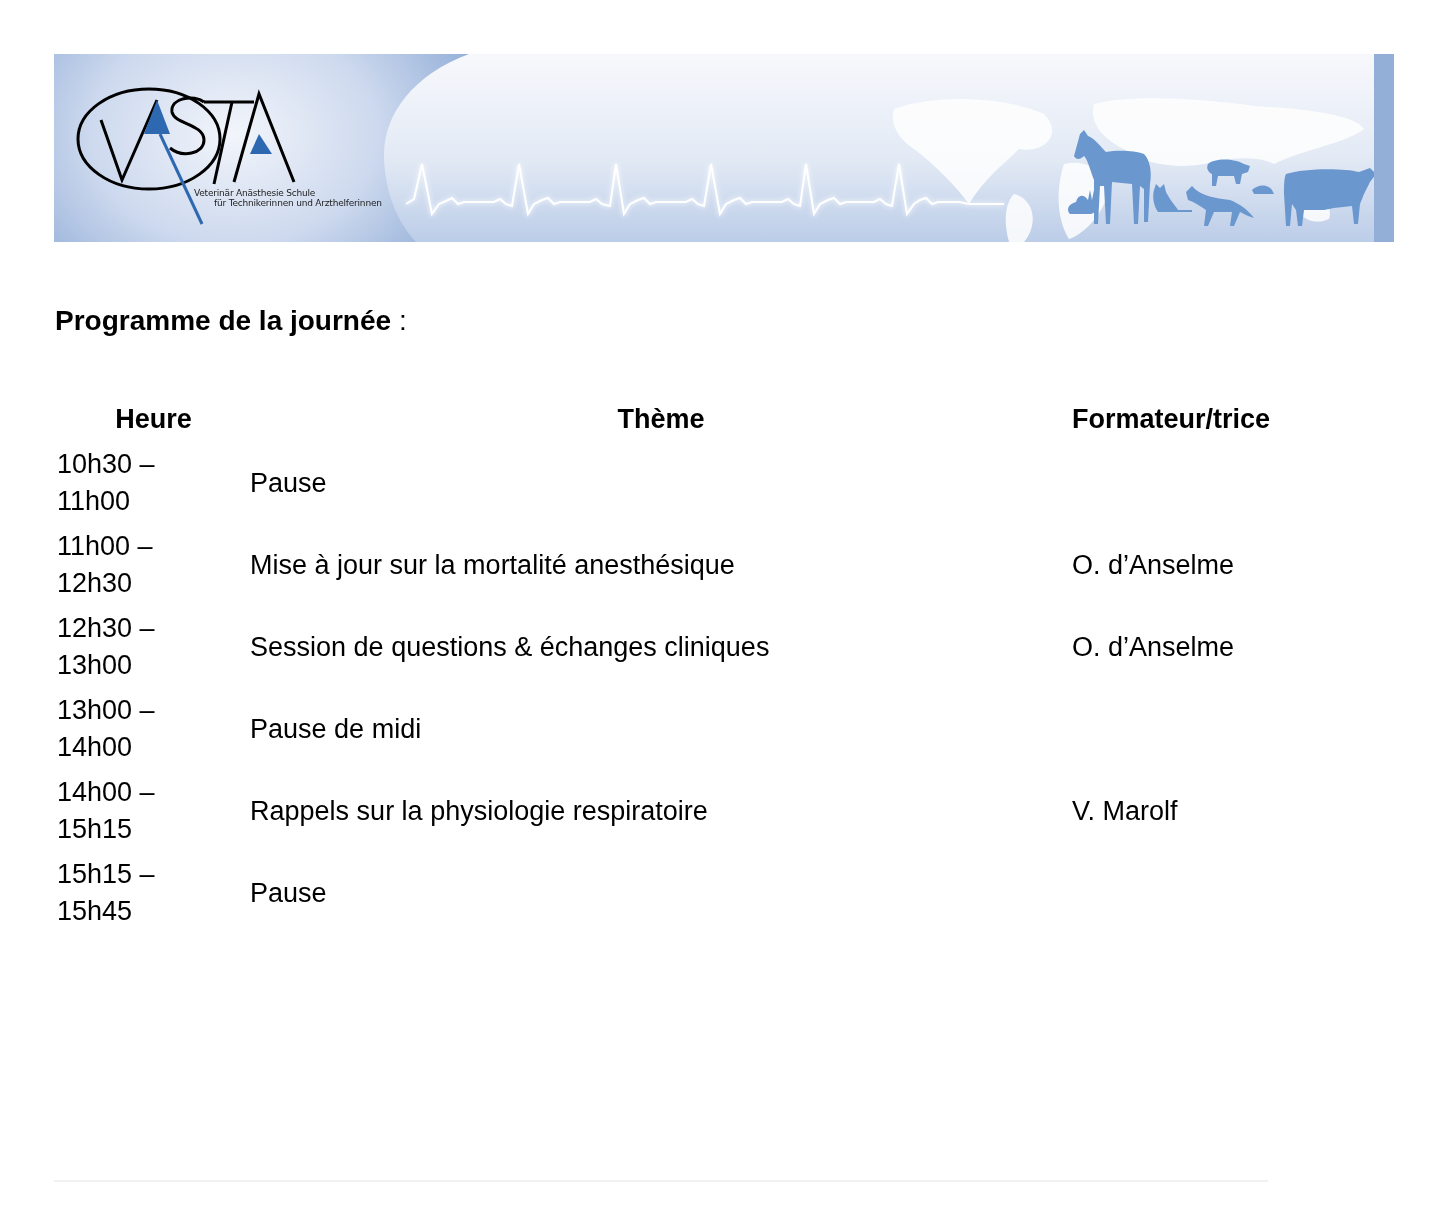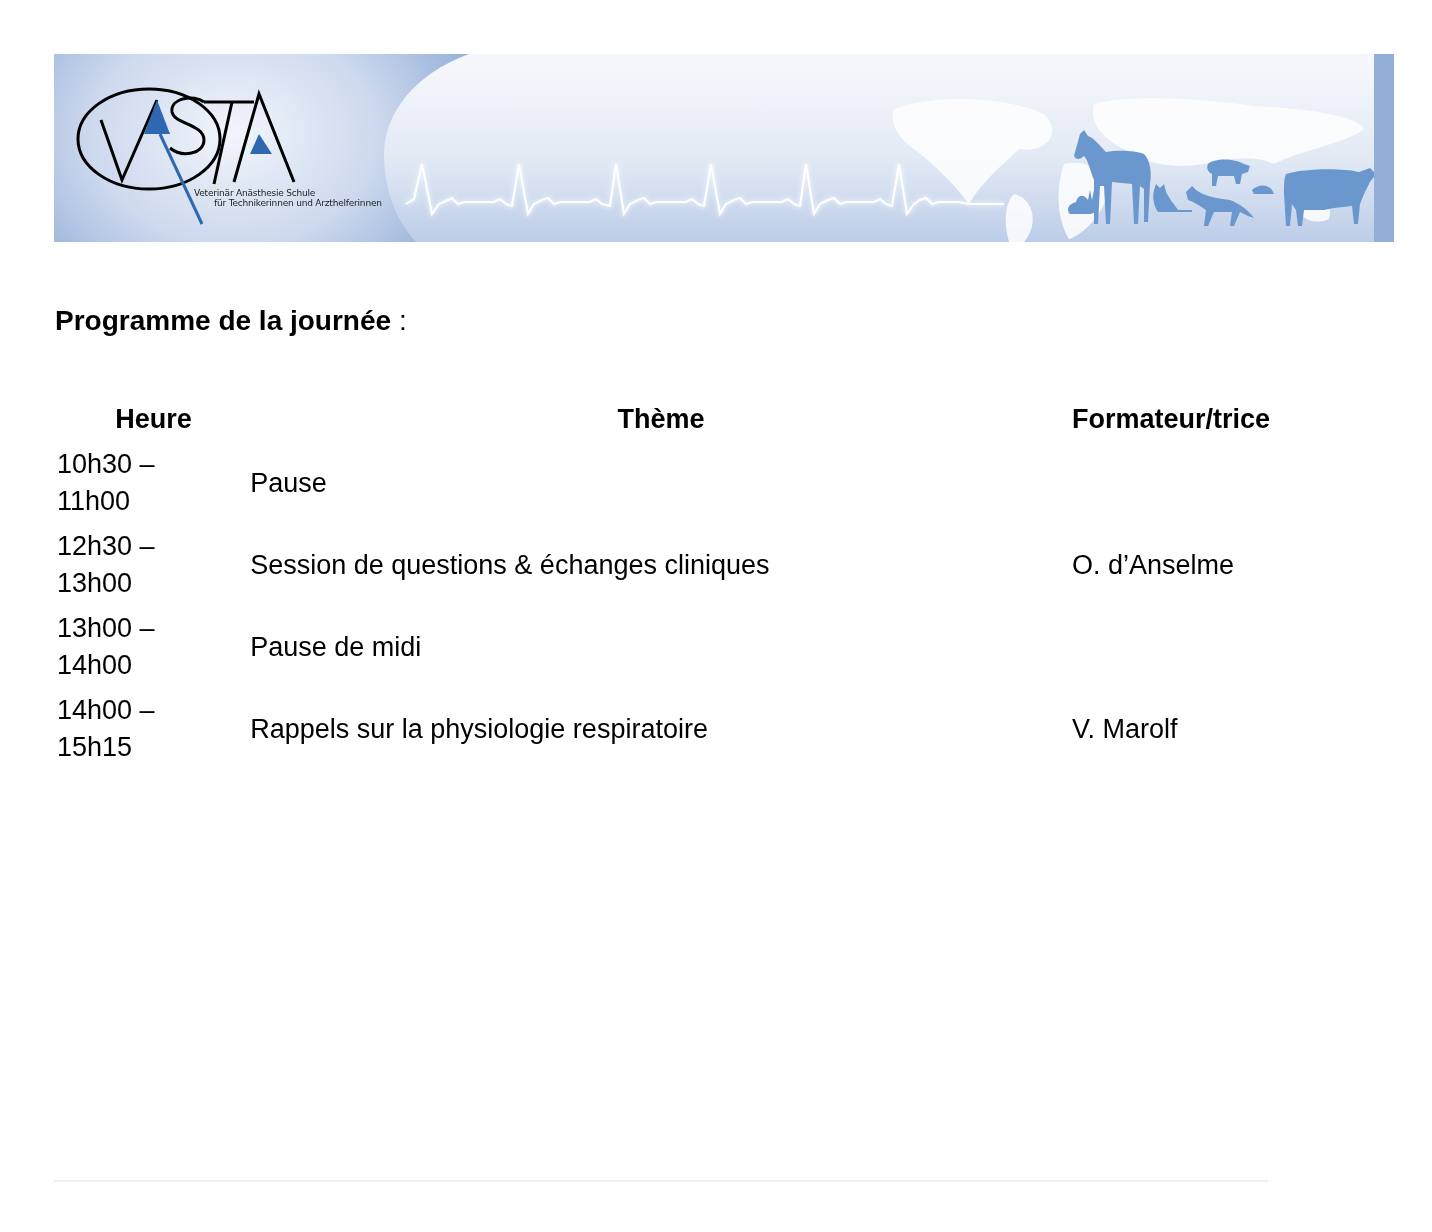--- a/index.html
+++ b/index.html
@@ -115,20 +115,28 @@
       <tr>
         <td class="col-time">
           <div>10h30 –</div>
           <div>11h00</div>
         </td>
         <td class="col-theme">Pause</td>
         <td class="col-trainer"></td>
       </tr>
       <tr>
         <td class="col-time">
+          <div>11h00 –</div>
+          <div>12h30</div>
+        </td>
+        <td class="col-theme">Mise à jour sur la mortalité anesthésique</td>
+        <td class="col-trainer">O. d’Anselme</td>
+      </tr>
+      <tr>
+        <td class="col-time">
           <div>12h30 –</div>
           <div>13h00</div>
         </td>
         <td class="col-theme">Session de questions &amp; échanges cliniques</td>
         <td class="col-trainer">O. d’Anselme</td>
       </tr>
       <tr>
         <td class="col-time">
           <div>13h00 –</div>
           <div>14h00</div>
@@ -137,16 +145,24 @@
         <td class="col-trainer"></td>
       </tr>
       <tr>
         <td class="col-time">
           <div>14h00 –</div>
           <div>15h15</div>
         </td>
         <td class="col-theme">Rappels sur la physiologie respiratoire</td>
         <td class="col-trainer">V. Marolf</td>
       </tr>
+      <tr>
+        <td class="col-time">
+          <div>15h15 –</div>
+          <div>15h45</div>
+        </td>
+        <td class="col-theme">Pause</td>
+        <td class="col-trainer"></td>
+      </tr>
     </tbody>
 </table>
 
 <div class="bottom-rule"></div>
 
 </body></html>

